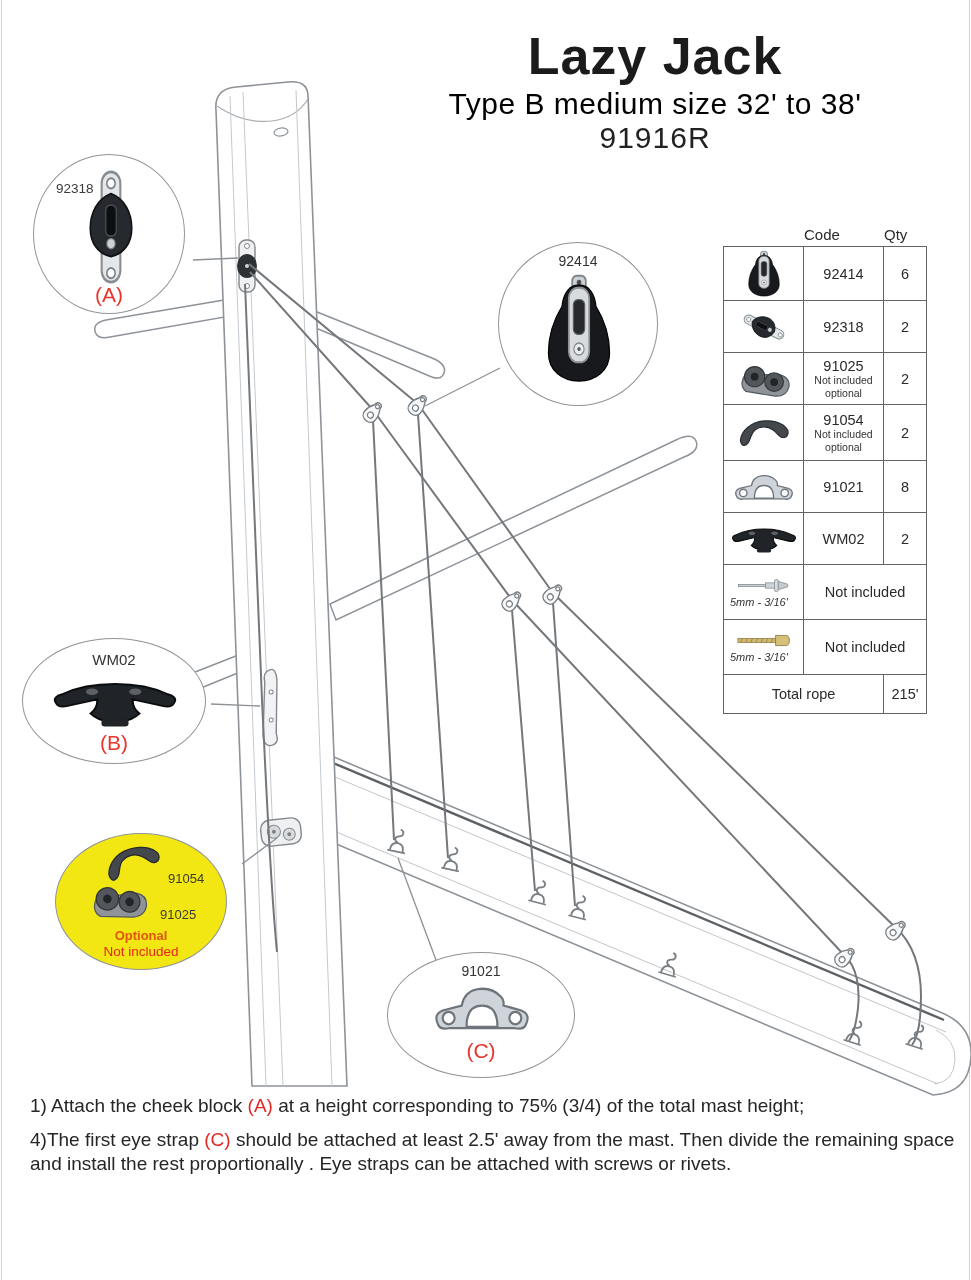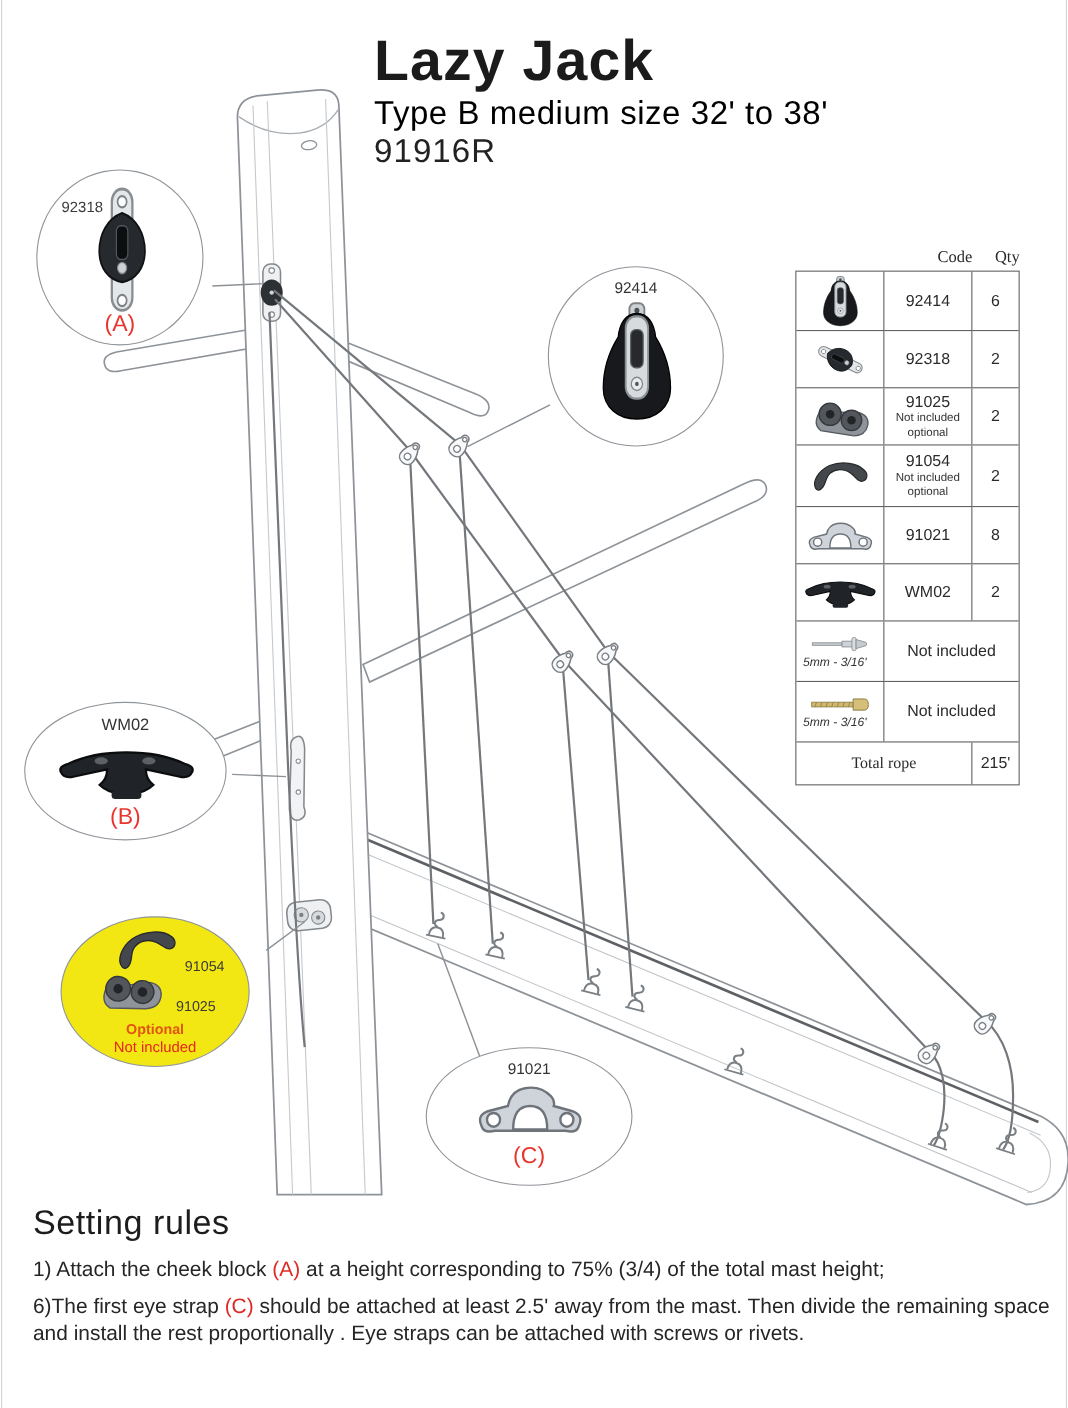--- a/index.html
+++ b/index.html
@@ -3,46 +3,46 @@
 <meta charset="utf-8">
 <style>
   * { margin:0; padding:0; box-sizing:border-box; }
   html,body { background:#fff; }
   body { font-family:"Liberation Sans", sans-serif; color:#222; }
   .page { position:relative; width:971px; height:1280px; background:#fff; overflow:hidden; }
   .page-edge { position:absolute; top:0; bottom:0; width:1px; background:#d2d2d2; }
   .diagram-svg { position:absolute; left:0; top:0; z-index:1; }
 
   
-  .header { position:absolute; left:340px; top:28px; width:630px; z-index:2; }
+  .header { position:absolute; left:340px; top:28px; width:630px; text-align:center; z-index:2; }
   .title { font-size:52px; font-weight:bold; letter-spacing:1px; color:#1b1b1b; line-height:1.08; }
   .subtitle { font-size:30px; color:#000000; margin-top:3px; letter-spacing:0.5px; }
   .model { font-size:30px; color:#222; letter-spacing:1px; }
 
   
   .callout { position:absolute; border:1.5px solid #8f9499; border-radius:50%; background:#fff; z-index:3; }
   .callout.yellow { background:#f2e713; }
   .co-small { position:absolute; font-size:13.5px; color:#3a3a3a; white-space:nowrap; }
   .co-code-center { position:absolute; left:0; right:0; text-align:center; font-size:14px; color:#333; }
   .co-ref { position:absolute; left:0; right:0; text-align:center; font-size:21px; color:#e8352e; }
   .co-icon { position:absolute; }
 
   
   .parts-table { position:absolute; left:723px; top:226px; width:204px; z-index:2; }
   .pt-header { display:grid; grid-template-columns:81px 80px 43px; font-size:15px; color:#2a2a2a; margin-bottom:3px; }
-  .pt-header span { text-align:right;font-family:Liberation Serif, serif; }
+  .pt-header span { text-align:left; }
   .pt-grid { border:1px solid #636363; }
   .pt-row { display:grid; grid-template-columns:80px 80px 42px; border-bottom:1px solid #636363; }
   .pt-row:last-child { border-bottom:none; }
   .pt-cell { border-right:1px solid #636363; display:flex; flex-direction:column; align-items:center; justify-content:center; text-align:center; font-size:14.5px; color:#2a2a2a; overflow:hidden; }
   .pt-cell:last-child { border-right:none; }
   .pt-note { font-size:10.5px; line-height:1.15; color:#333; }
   .pt-caption { font-size:11px; color:#333; align-self:flex-start; padding-left:4px; margin-top:2px;font-style:italic; }
   .pt-merged { grid-column:2/4; border-right:none; }
-  .pt-merged2 { grid-column:1/3;font-family:Liberation Serif, serif; }
+  .pt-merged2 { grid-column:1/3; }
   .icon-cell { padding:2px; }
 
   
   .rules { position:absolute; left:30px; top:1094px; width:938px; z-index:2; color:#262626; }
   .rules-heading { font-size:31px; font-weight:400; color:#1d1d1d; margin-bottom:13px; letter-spacing:0.5px; }
   .rule { font-size:19px; line-height:1.3; margin-bottom:9px; }
   .ref { color:#e02a24; }
 </style>
 </head>
 <body>
@@ -366,17 +366,16 @@
         <div class="pt-cell pt-merged">Not included</div>
       </div>
       <div class="pt-row" style="height:38px">
         <div class="pt-cell pt-merged2">Total rope</div>
         <div class="pt-cell">215'</div>
       </div>
     </div>
   </div>
 
   <div class="rules">
-    <div class="rules-heading">Setting rules</div>
     <p class="rule"><span>1) Attach the cheek block </span><span class="ref">(A)</span><span> at a height corresponding to 75% (3/4) of the total mast height;</span></p>
-    <p class="rule"><span>6)The first eye strap </span><span class="ref">(C)</span><span> should be attached at least 2.5' away from the mast. Then divide the remaining space and install the rest proportionally . Eye straps can be attached with screws or rivets.</span></p>
+    <p class="rule"><span>4)The first eye strap </span><span class="ref">(C)</span><span> should be attached at least 2.5' away from the mast. Then divide the remaining space and install the rest proportionally . Eye straps can be attached with screws or rivets.</span></p>
   </div>
 </div>
 
 </body></html>

